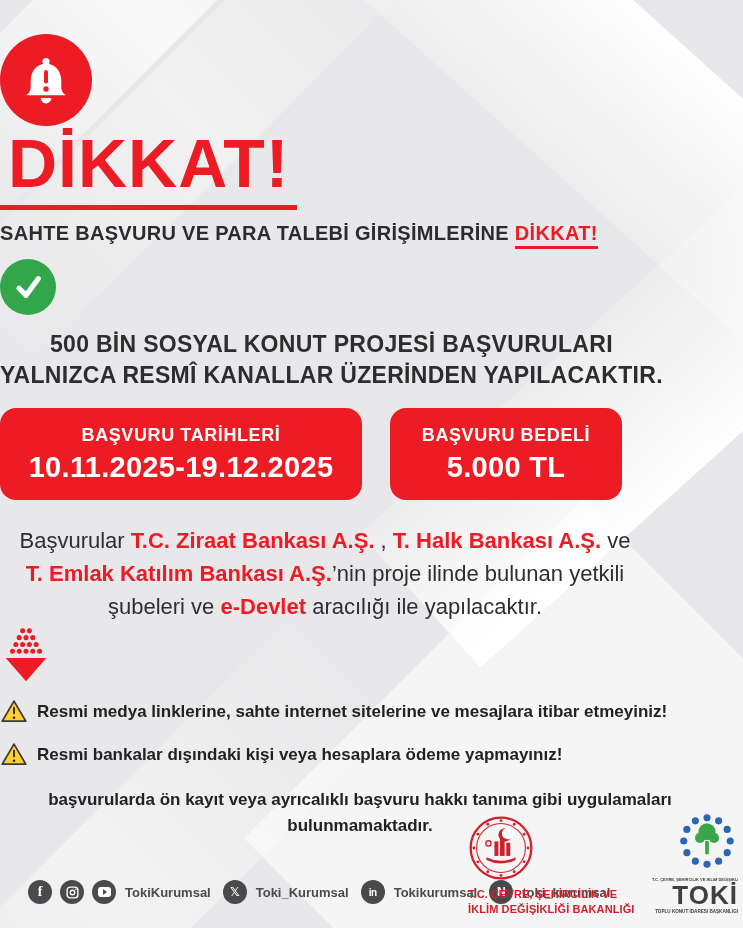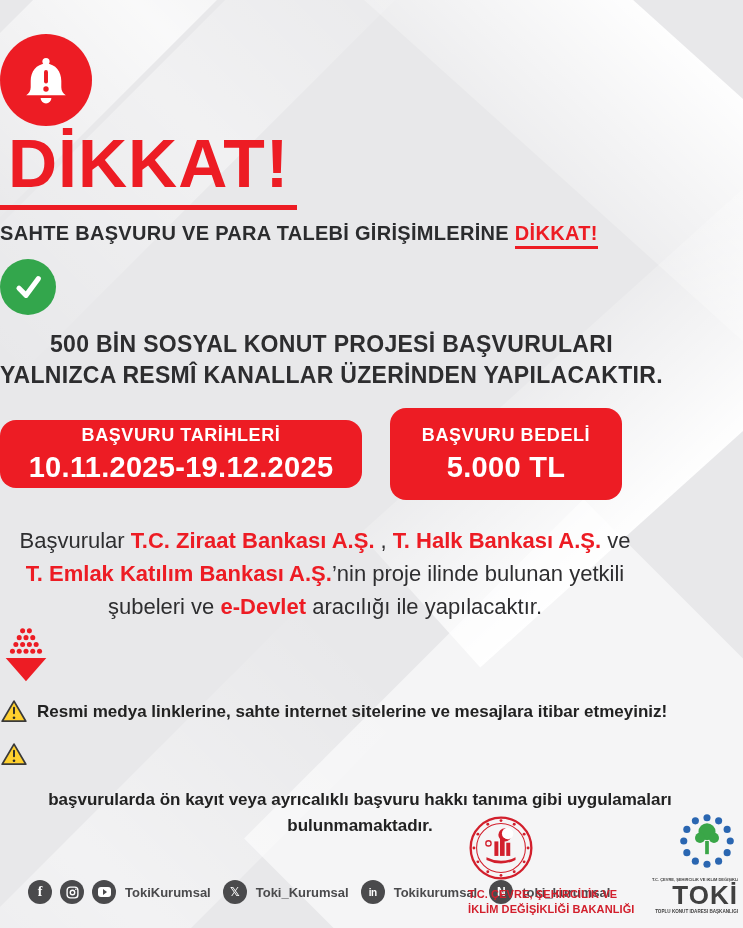--- a/index.html
+++ b/index.html
@@ -37,21 +37,21 @@
   .subheadline{margin-top:12px;font-size:20px;font-weight:800;color:#2b2c2e;
     letter-spacing:.3px;white-space:nowrap;}
   .subheadline .hl{color:#ed1c24;border-bottom:3px solid #ed1c24;padding-bottom:2px;}
   .check-circle{margin-top:14px;width:56px;height:56px;border-radius:50%;
     background:#33a64c;display:flex;align-items:center;justify-content:center;}
   .statement{margin-top:14px;text-align:center;font-size:23px;font-weight:800;
     color:#2d2d2f;line-height:1.32;letter-spacing:.3px;}
   .boxes{margin-top:18px;display:flex;gap:28px;align-items:center;}
   .info-box{background:#ed1c24;border-radius:16px;color:#fff;display:flex;
     flex-direction:column;align-items:center;justify-content:center;gap:5px;}
-  .box-dates{width:362px;height:68px;}
+  .box-dates{width:362px;height:92px;}
   .box-fee{width:232px;height:92px;}
   .box-label{font-size:18px;font-weight:800;letter-spacing:.6px;}
   .box-value{font-size:29px;font-weight:800;letter-spacing:.3px;}
   .app-par{margin-top:24px;width:650px;text-align:center;font-size:22px;
     color:#2e2e30;font-weight:500;line-height:1.5;}
   .app-par .bank{color:#ed1c24;font-weight:800;}
   .down-arrow{margin-top:4px;}
   .warn-row{display:flex;align-items:center;gap:9px;font-size:17px;
     font-weight:600;color:#222;}
   .warn-1{margin-top:14px;}
@@ -162,20 +162,21 @@
       <circle cx="20" cy="27" r="1.9" fill="#2b2b2b"></circle>
     </svg>
     <span>Resmi medya linklerine, sahte internet sitelerine ve mesajlara itibar etmeyiniz!</span>
   </div>
   <div class="warn-row warn-2">
     <svg width="28" height="25" viewBox="0 0 40 36">
       <path d="M20,3 L37,32 L3,32 Z" fill="#ffd02e" stroke="#3a3a3a" stroke-width="2.5" stroke-linejoin="round"></path>
       <rect x="18.6" y="11" width="2.8" height="11" rx="1.4" fill="#2b2b2b"></rect>
       <circle cx="20" cy="27" r="1.9" fill="#2b2b2b"></circle>
     </svg>
+    <span>Resmi bankalar dışındaki kişi veya hesaplara ödeme yapmayınız!</span>
   </div>
 
   <div class="proh">
     <div>başvurularda ön kayıt veya ayrıcalıklı başvuru hakkı tanıma gibi uygulamaları bulunmamaktadır.</div>
   </div>
 </div>
 
 <div class="bottom">
 
   <div class="social">

